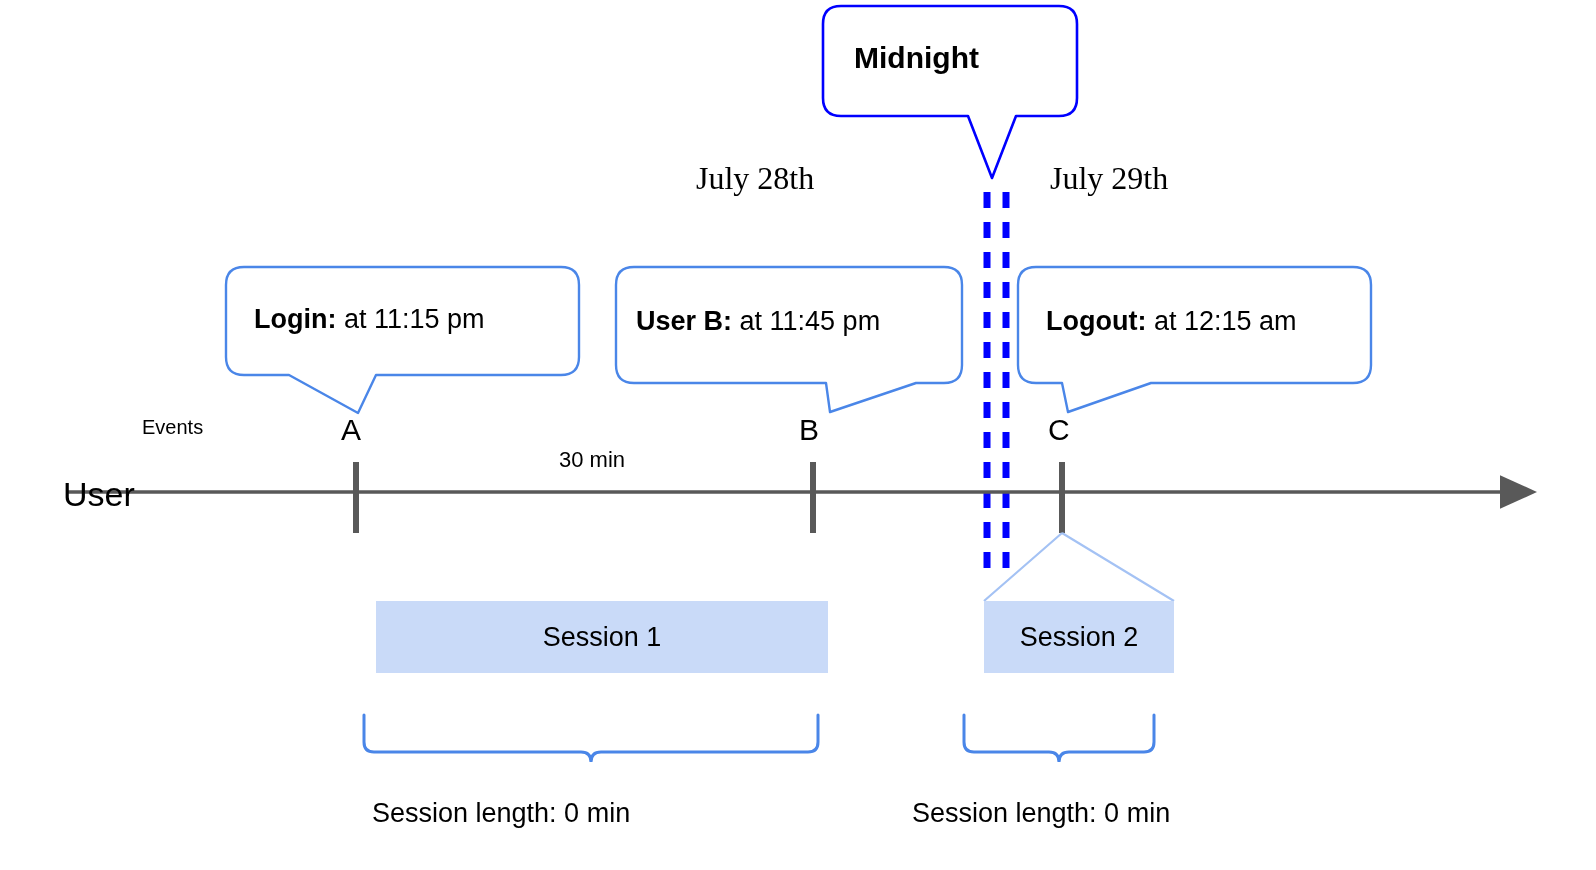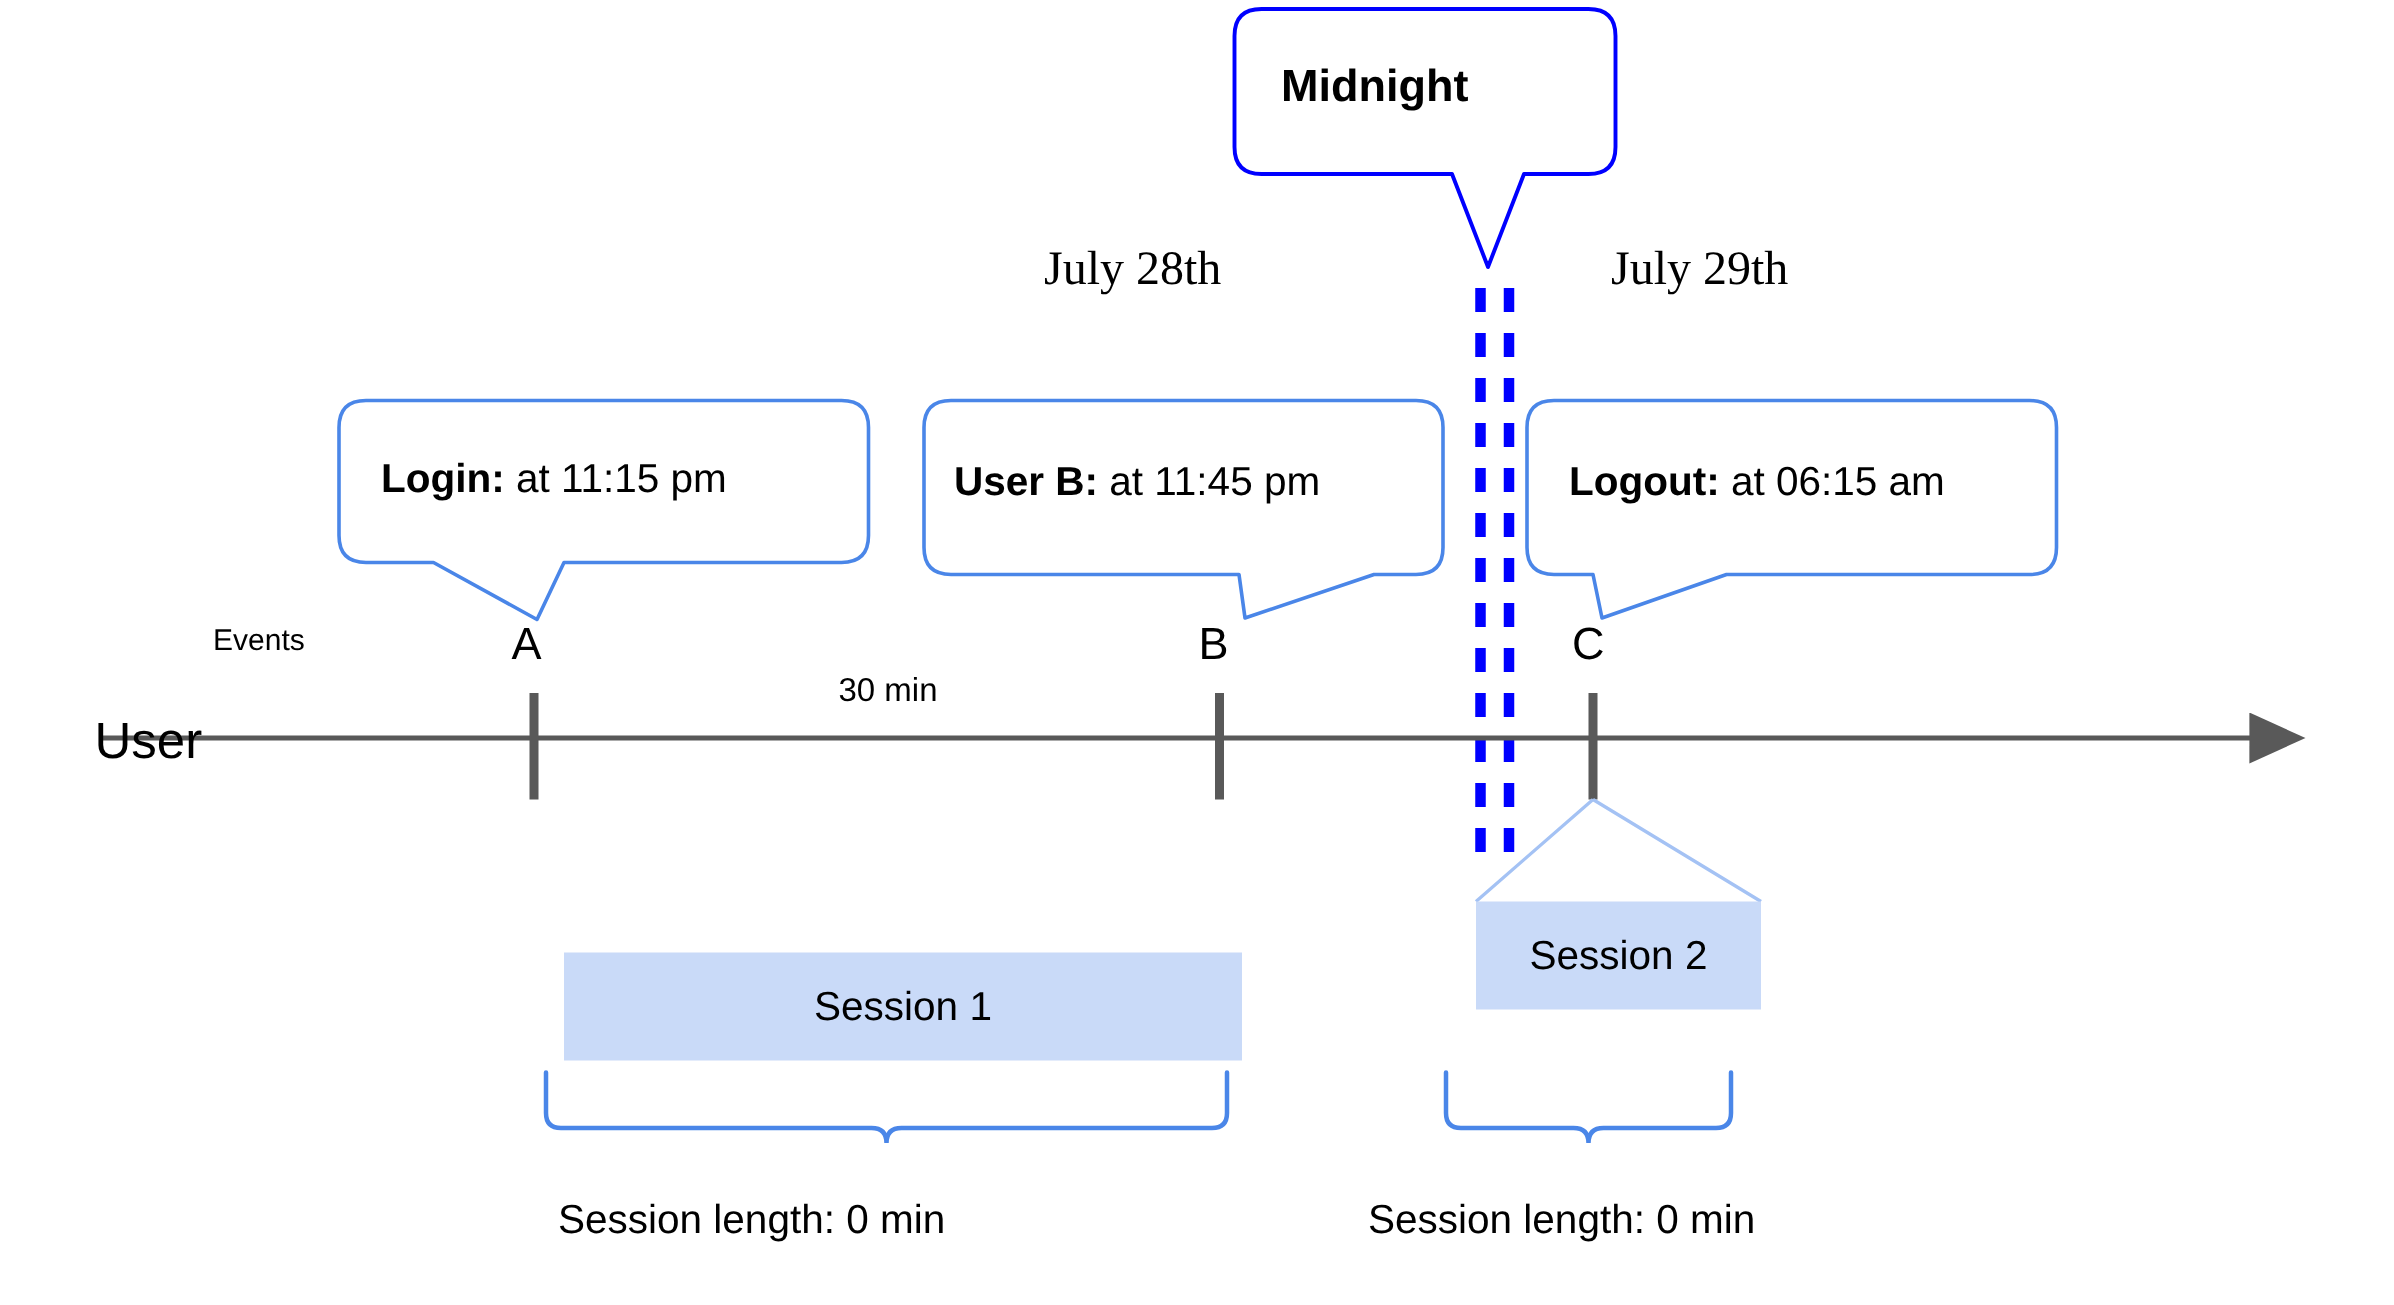--- a/index.html
+++ b/index.html
@@ -181,44 +181,44 @@
                Q 1043,752 1053,752
                L 1128,752
                Q 1138,752 1138,742
                L 1138,715" fill="none" stroke="#4a86e8" stroke-width="3" stroke-linecap="round"></path>
     </g>
   </svg>
 
   <div class="txt callout-text" style="left:838px; top:43px; font-weight:bold; font-size:30px;">Midnight</div>
 
   <div class="txt date-label" style="left:680px; top:160px;">July 28th</div>
-  <div class="txt date-label" style="left:1058px; top:160px;text-align:center;">July 29th</div>
+  <div class="txt date-label" style="left:1034px; top:160px;text-align:center;">July 29th</div>
 
   <div class="txt callout-text" style="left:238px; top:306px;">
     <b>Login:</b><span> at 11:15 pm</span>
   </div>
 
   <div class="txt callout-text" style="left:620px; top:308px;">
     <b>User B:</b><span> at 11:45 pm</span>
   </div>
 
   <div class="txt callout-text" style="left:1030px; top:308px;">
-    <b>Logout:</b><span> at 06:15 am</span>
+    <b>Logout:</b><span> at 12:15 am</span>
   </div>
 
   <div class="txt row-label" style="left:126px; top:416px;">Events</div>
   <div class="txt axis-label" style="left:47px; top:475px;">User</div>
 
   <div class="txt event-letter" style="left:325px; top:413px;">A</div>
   <div class="txt event-letter" style="left:783px; top:413px;">B</div>
   <div class="txt event-letter" style="left:1032px; top:413px;">C</div>
 
   <div class="txt duration-label" style="left:543px; top:447px;">30 min</div>
 
-  <div class="session-bar" style="left:360px; top:635px; width:452px; height:72px;">
+  <div class="session-bar" style="left:360px; top:601px; width:452px; height:72px;">
     <span>Session 1</span>
   </div>
   <div class="session-bar" style="left:968px; top:601px; width:190px; height:72px;">
     <span>Session 2</span>
   </div>
 
   <div class="txt length-label" style="left:356px; top:798px;">Session length: 0 min</div>
   <div class="txt length-label" style="left:896px; top:798px;">Session length: 0 min</div>
 
 </div>

